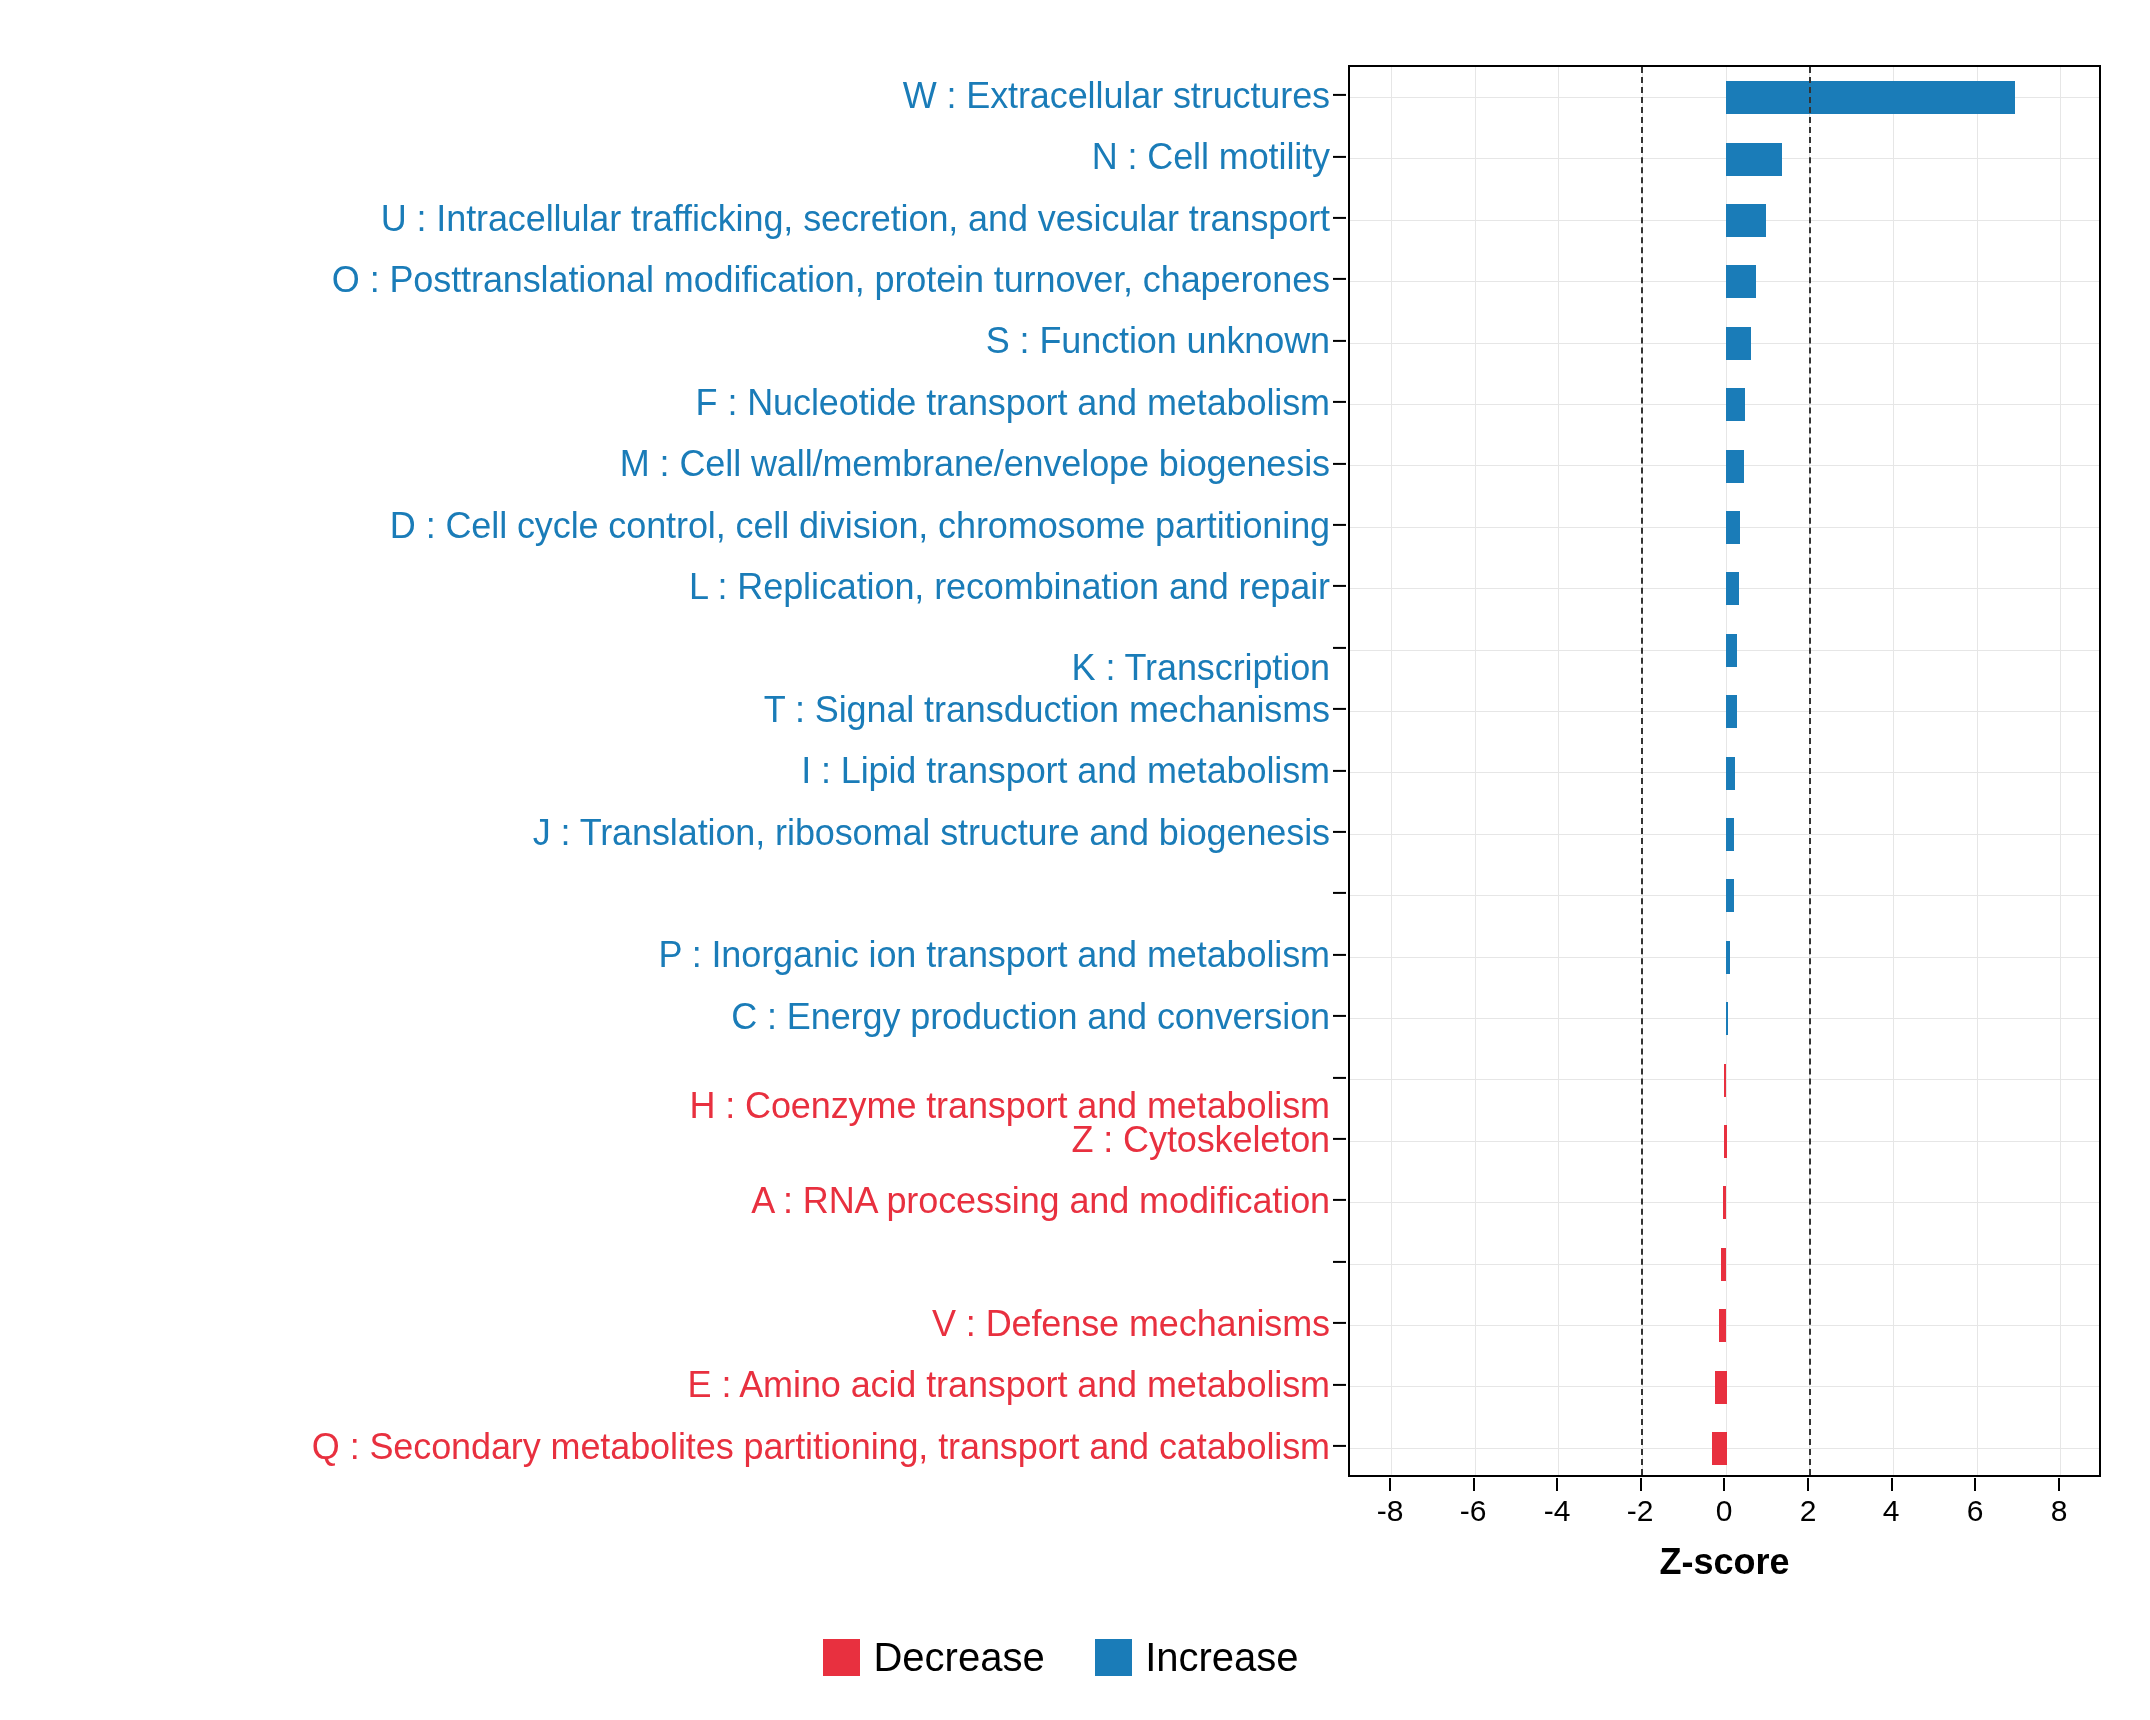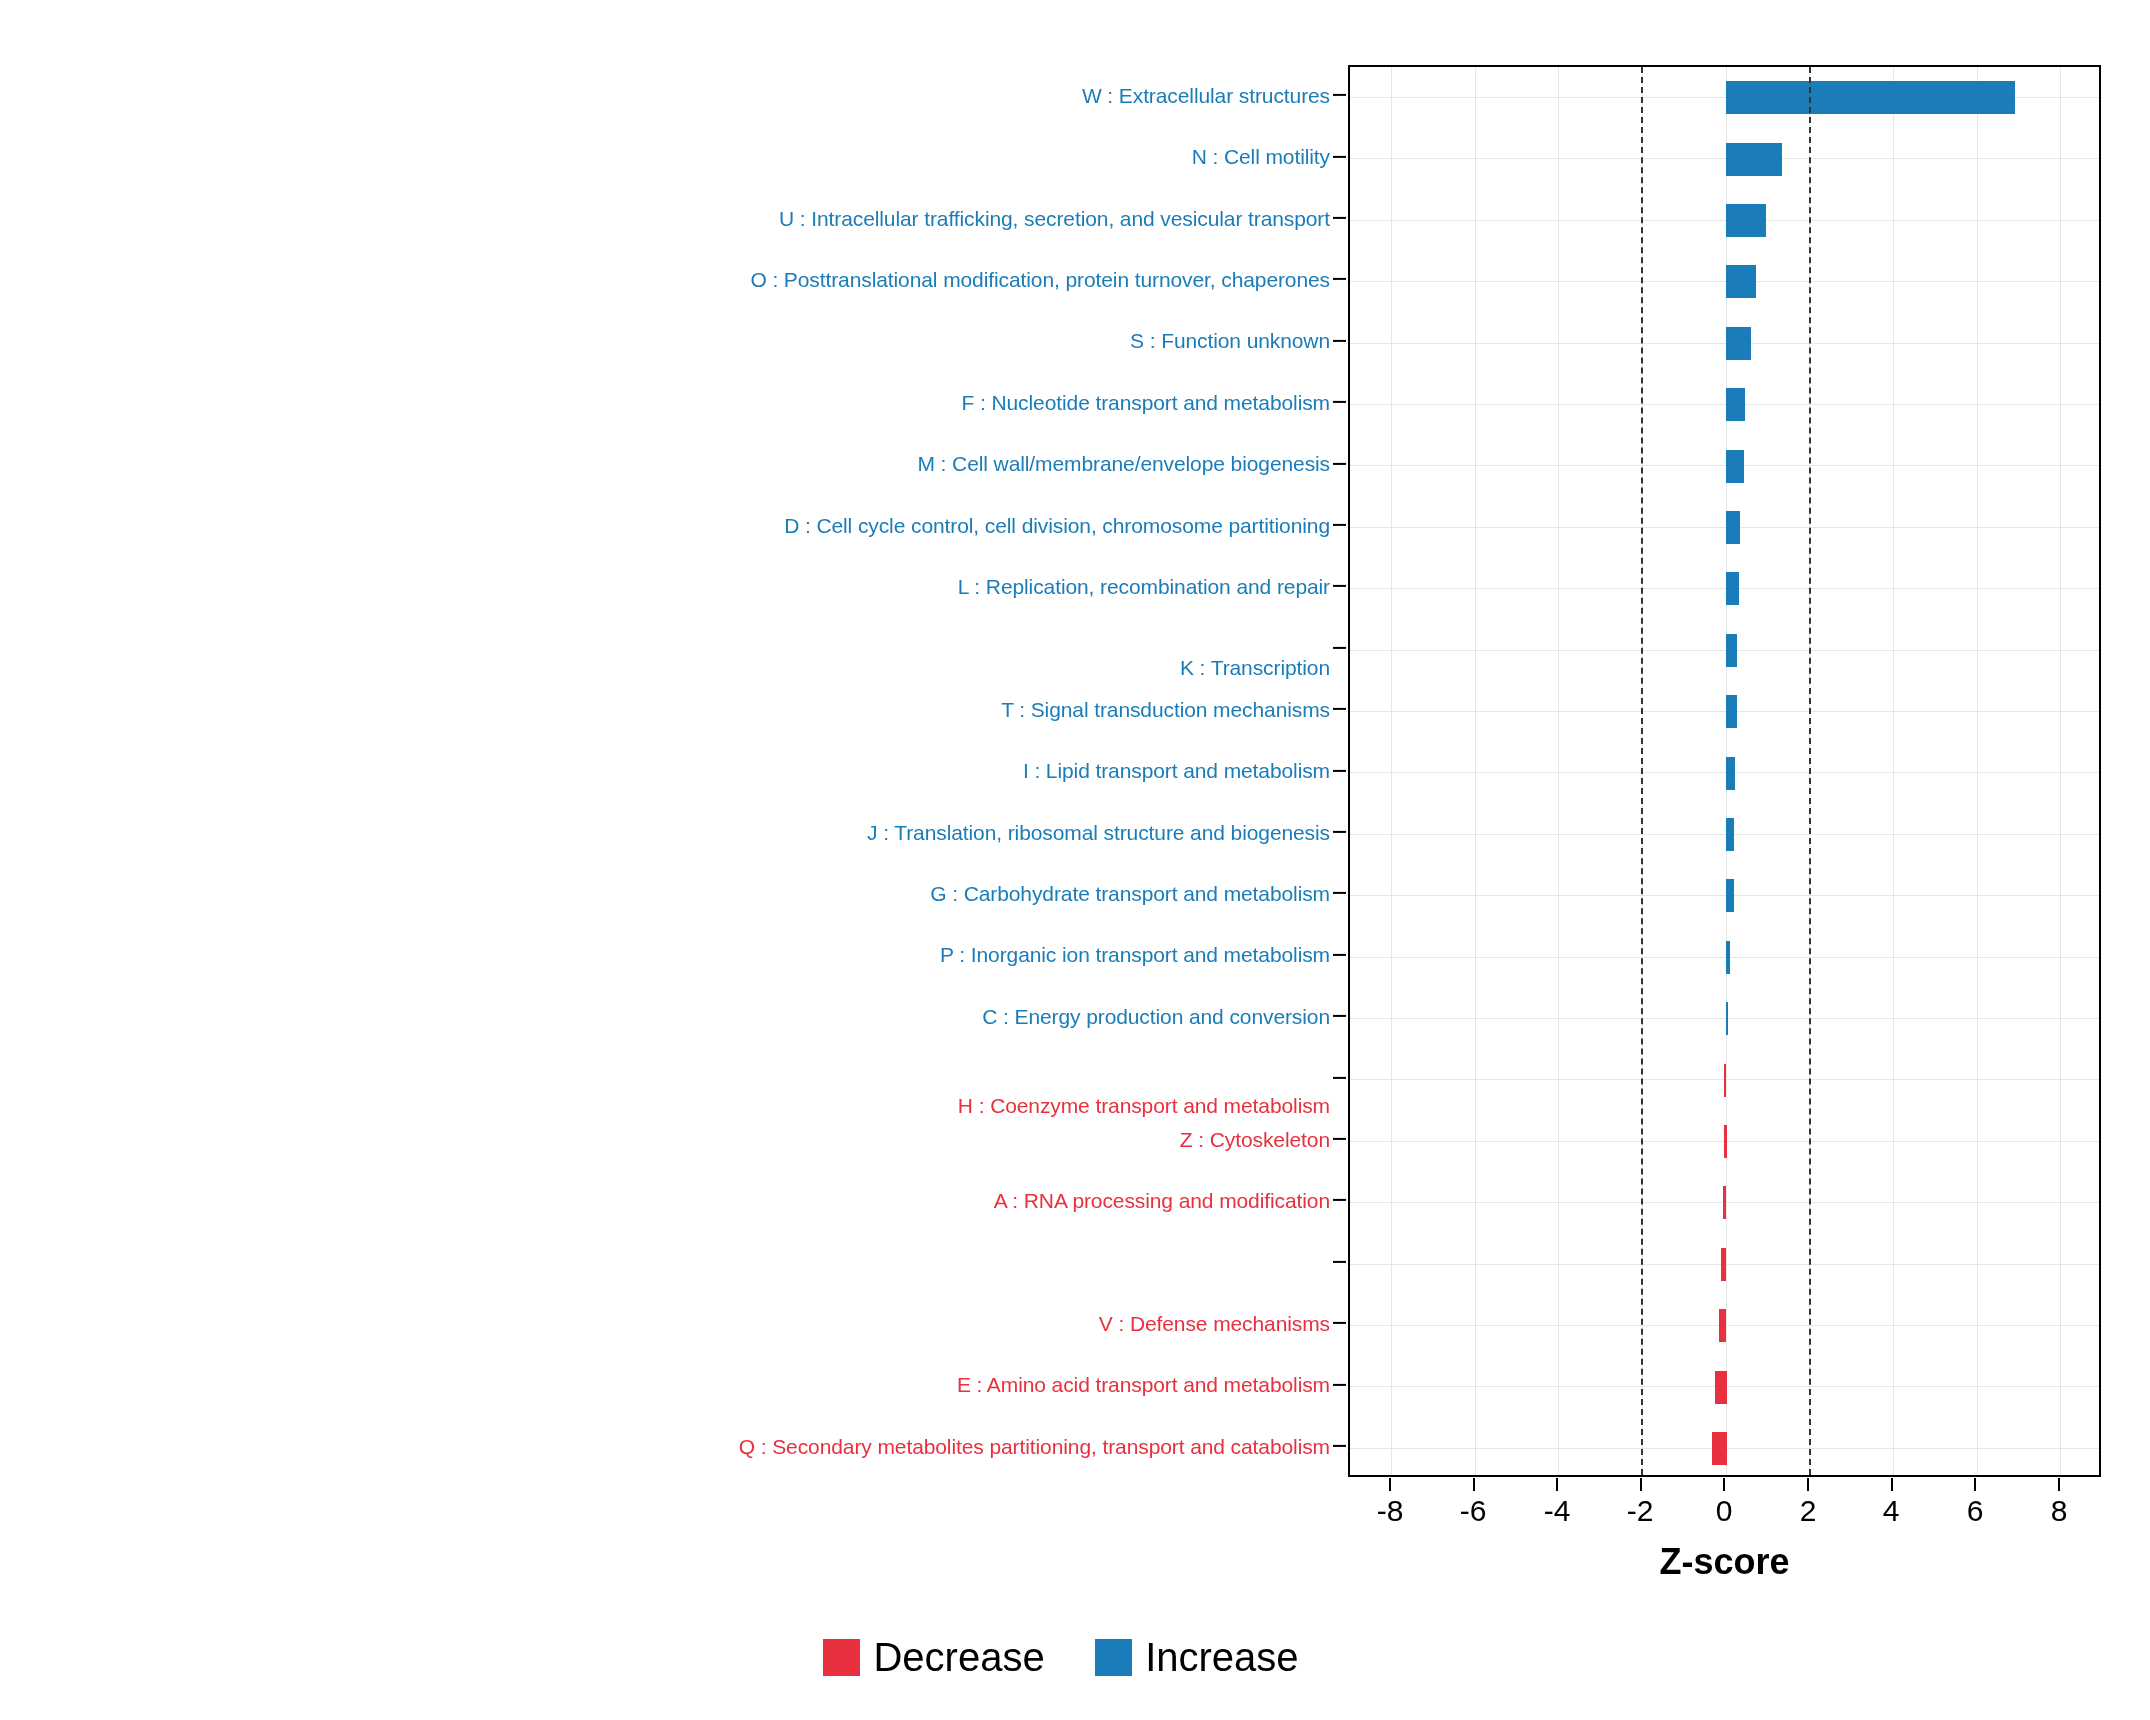--- a/index.html
+++ b/index.html
@@ -76,21 +76,21 @@
     left: 0px;
     top: 65px;
     width: 1330px;
     height: 1412px;
   }
   .ylabel {
     position: absolute;
     right: 0px;
     transform: translateY(-50%);
     text-align: right;
-    font-size: 21px;
+    font-size: 36px;
     line-height: 32px;
     white-space: nowrap;
     letter-spacing: -0.1px;
   }
   .ylabel.increase { color: #1a7cb8; }
   .ylabel.decrease { color: #e8303f; }
 
   .ytick {
     position: absolute;
     left: 1333px;
@@ -233,21 +233,20 @@
       <div class="ylabel increase" style="top: 215px;">O : Posttranslational modification, protein turnover, chaperones</div>
       <div class="ylabel increase" style="top: 276px;">S : Function unknown</div>
       <div class="ylabel increase" style="top: 338px;">F : Nucleotide transport and metabolism</div>
       <div class="ylabel increase" style="top: 399px;">M : Cell wall/membrane/envelope biogenesis</div>
       <div class="ylabel increase" style="top: 461px;">D : Cell cycle control, cell division, chromosome partitioning</div>
       <div class="ylabel increase" style="top: 522px;">L : Replication, recombination and repair</div>
       <div class="ylabel increase" style="top: 603px;">K : Transcription</div>
       <div class="ylabel increase" style="top: 645px;">T : Signal transduction mechanisms</div>
       <div class="ylabel increase" style="top: 706px;">I : Lipid transport and metabolism</div>
       <div class="ylabel increase" style="top: 768px;">J : Translation, ribosomal structure and biogenesis</div>
-      <div class="ylabel increase" style="top: 829px;">G : Carbohydrate transport and metabolism</div>
       <div class="ylabel increase" style="top: 890px;">P : Inorganic ion transport and metabolism</div>
       <div class="ylabel increase" style="top: 952px;">C : Energy production and conversion</div>
       <div class="ylabel decrease" style="top: 1013px; margin-top: 28px;">H : Coenzyme transport and metabolism</div>
       <div class="ylabel decrease" style="top: 1075px;">Z : Cytoskeleton</div>
       <div class="ylabel decrease" style="top: 1136px;">A : RNA processing and modification</div>
       <div class="ylabel decrease" style="top: 1259px;">V : Defense mechanisms</div>
       <div class="ylabel decrease" style="top: 1320px;">E : Amino acid transport and metabolism</div>
       <div class="ylabel decrease" style="top: 1382px;">Q : Secondary metabolites partitioning, transport and catabolism</div>
     </div>
   <div id="yticks">

